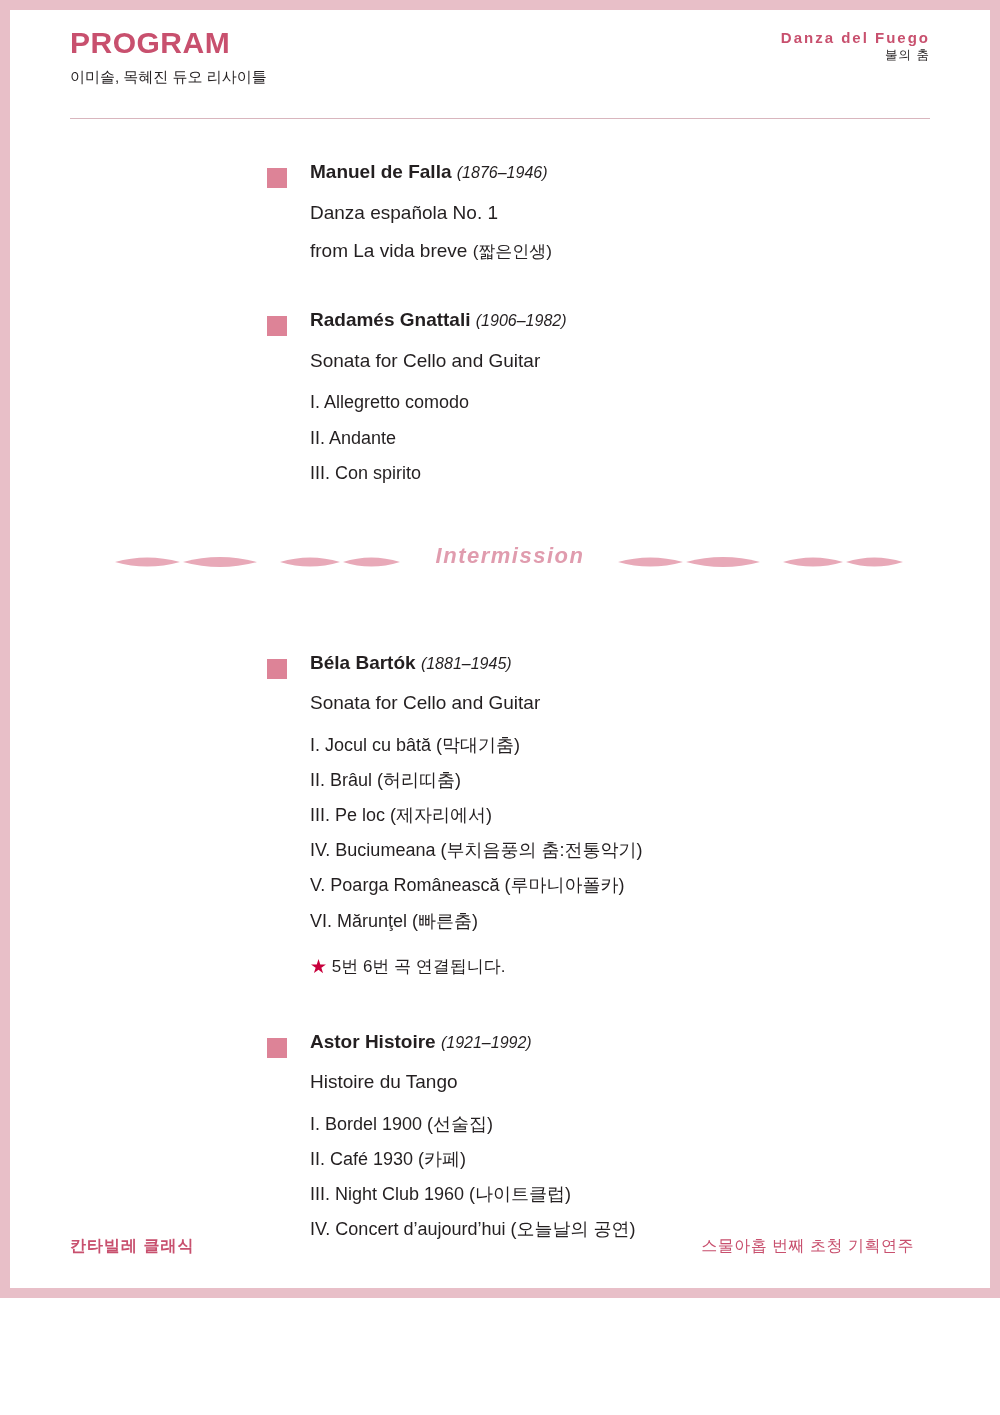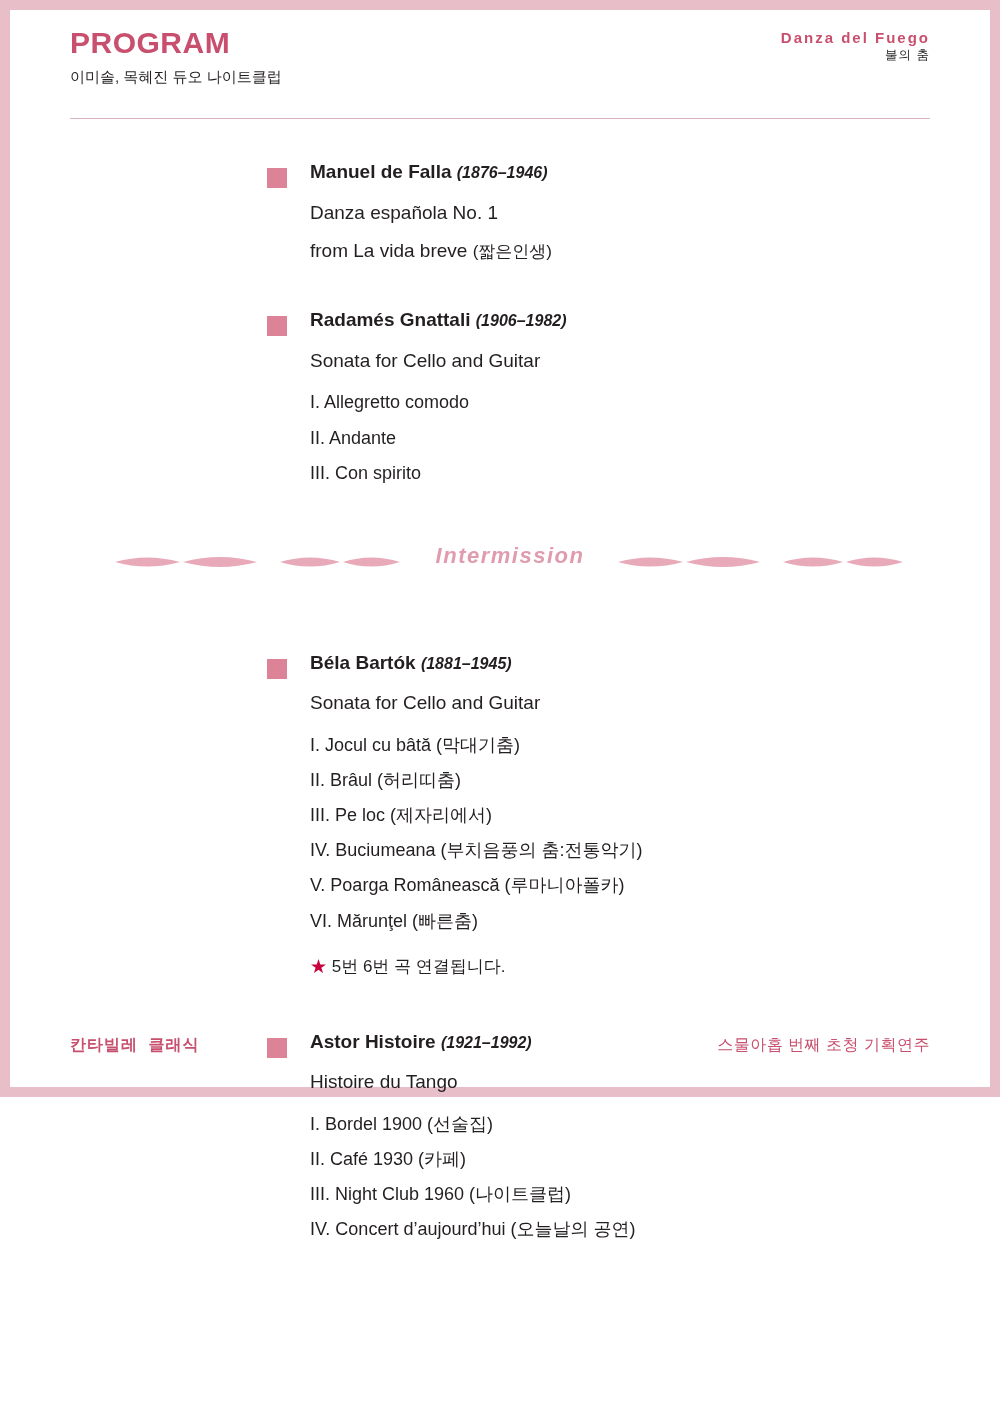--- a/index.html
+++ b/index.html
@@ -12,21 +12,21 @@
     background: #ffffff;
     font-family: "Liberation Sans", sans-serif;
     color: #231f20;
     position: relative;
     overflow: hidden;
   }
   .page {
     position: absolute;
     left: 0; top: 0;
     width: 1000px;
-    height: 1097px;
+    height: 1298px;
     box-sizing: border-box;
     border-left: 10px solid #e8bfc8;
     border-right: 10px solid #e8bfc8;
     border-top: 10px solid #e8bfc8;
     border-bottom: 10px solid #e8bfc8;
     background: #ffffff;
   }
   .inner {
     position: absolute;
     left: 0; top: 0; right: 0; bottom: 0;
@@ -120,21 +120,21 @@
     font-size: 19px;
     line-height: 1.3;
     color: #231f20;
     margin: 0;
   }
   .composer .name {
     font-weight: bold;
   }
   .composer .years {
     font-style: italic;
-    font-weight: bold;
+    font-weight: normal;
     font-size: 16px;
   }
   .piece {
     font-size: 19px;
     color: #231f20;
     margin-top: 16px;
     line-height: 1.3;
   }
   .piece .kr {
     font-size: 17px;
@@ -195,43 +195,42 @@
     height: 20px;
   }
   .footer-left {
     position: absolute;
     left: 0;
     top: 0;
     font-size: 16px;
     font-weight: bold;
     color: #c8506e;
     letter-spacing: 1px;
-    font-family: Liberation Mono, monospace;
   }
   .footer-right {
     position: absolute;
-    right: 0;
+    right: 16px;
     top: 0;
     font-size: 16px;
     color: #c8506e;
     letter-spacing: 0.5px;
     margin-left: 36px;
   }
 </style>
 </head>
 <body>
 
 <div class="page">
   <div class="inner">
 
     <div class="header">
       <div class="header-left">
         <div class="program-title">PROGRAM</div>
         <div class="program-sub">
-          <span class="names">이미솔, 목혜진</span><span class="kind"> 듀오 나이트클럽</span>
+          <span class="names">이미솔, 목혜진</span><span class="kind"> 듀오 리사이틀</span>
         </div>
       </div>
       <div class="header-right">
         <div class="danza-title">Danza del Fuego</div>
         <div class="danza-kr">불의 춤</div>
       </div>
     </div>
     <div class="header-rule"></div>
 
     <div class="body">

